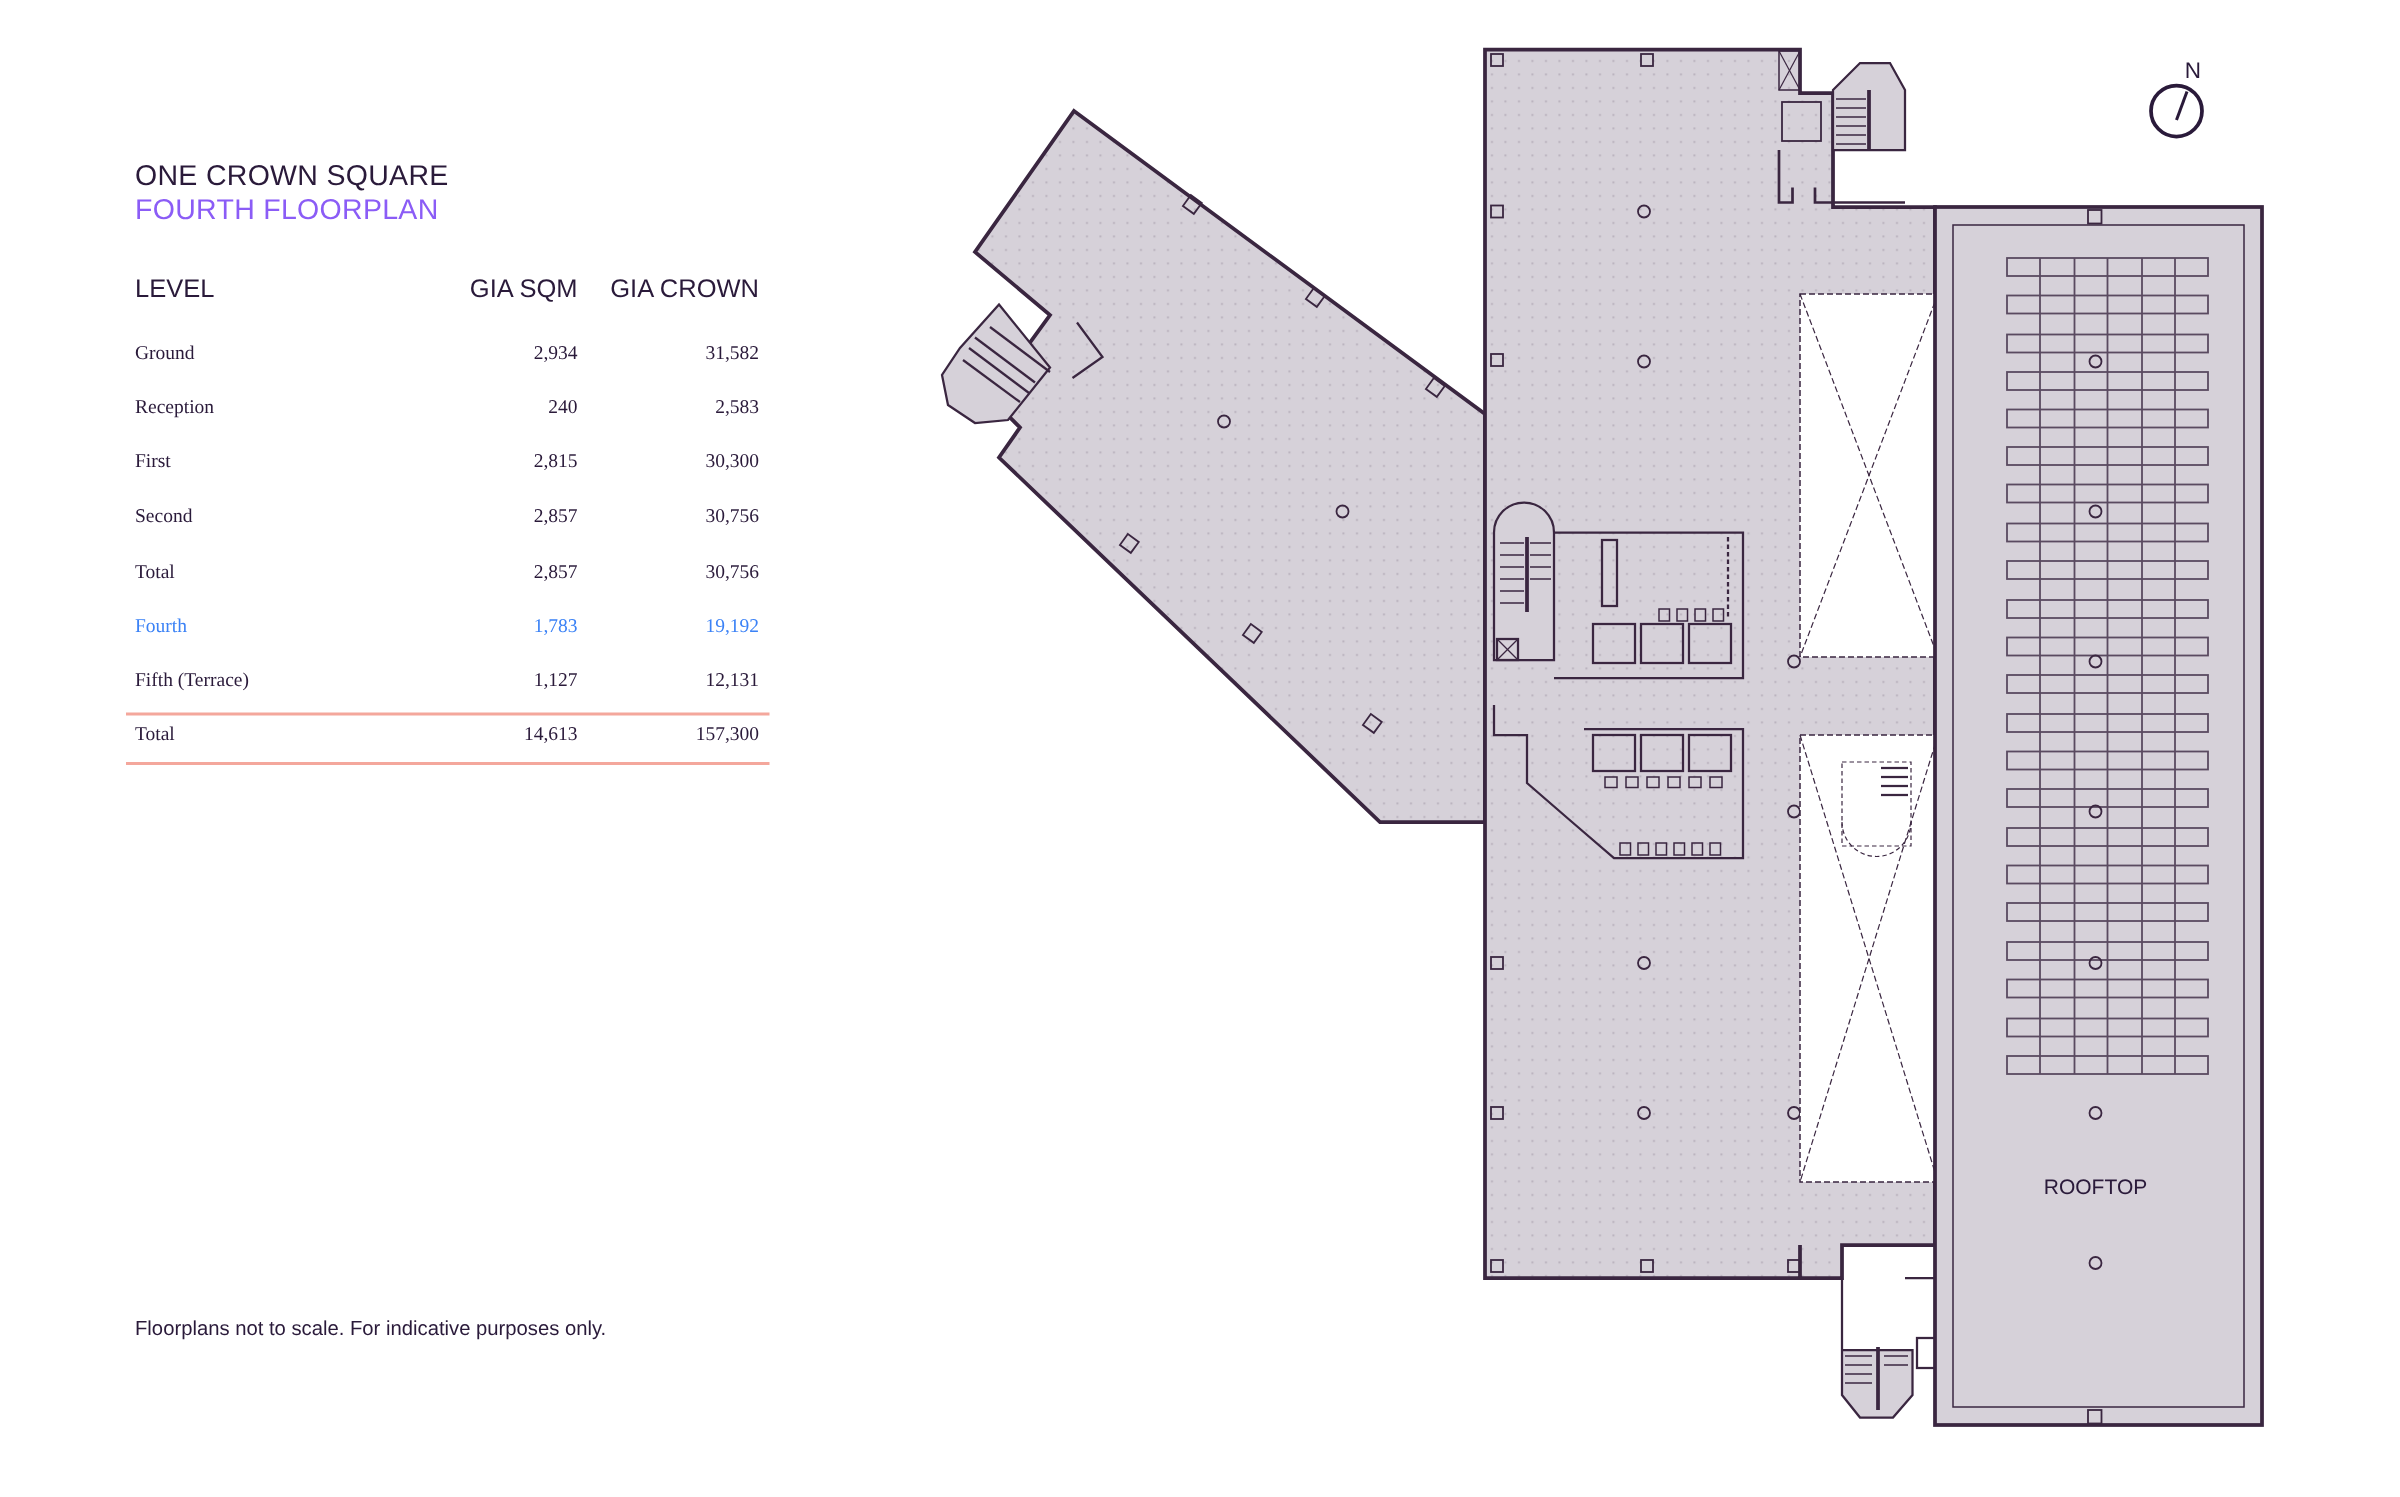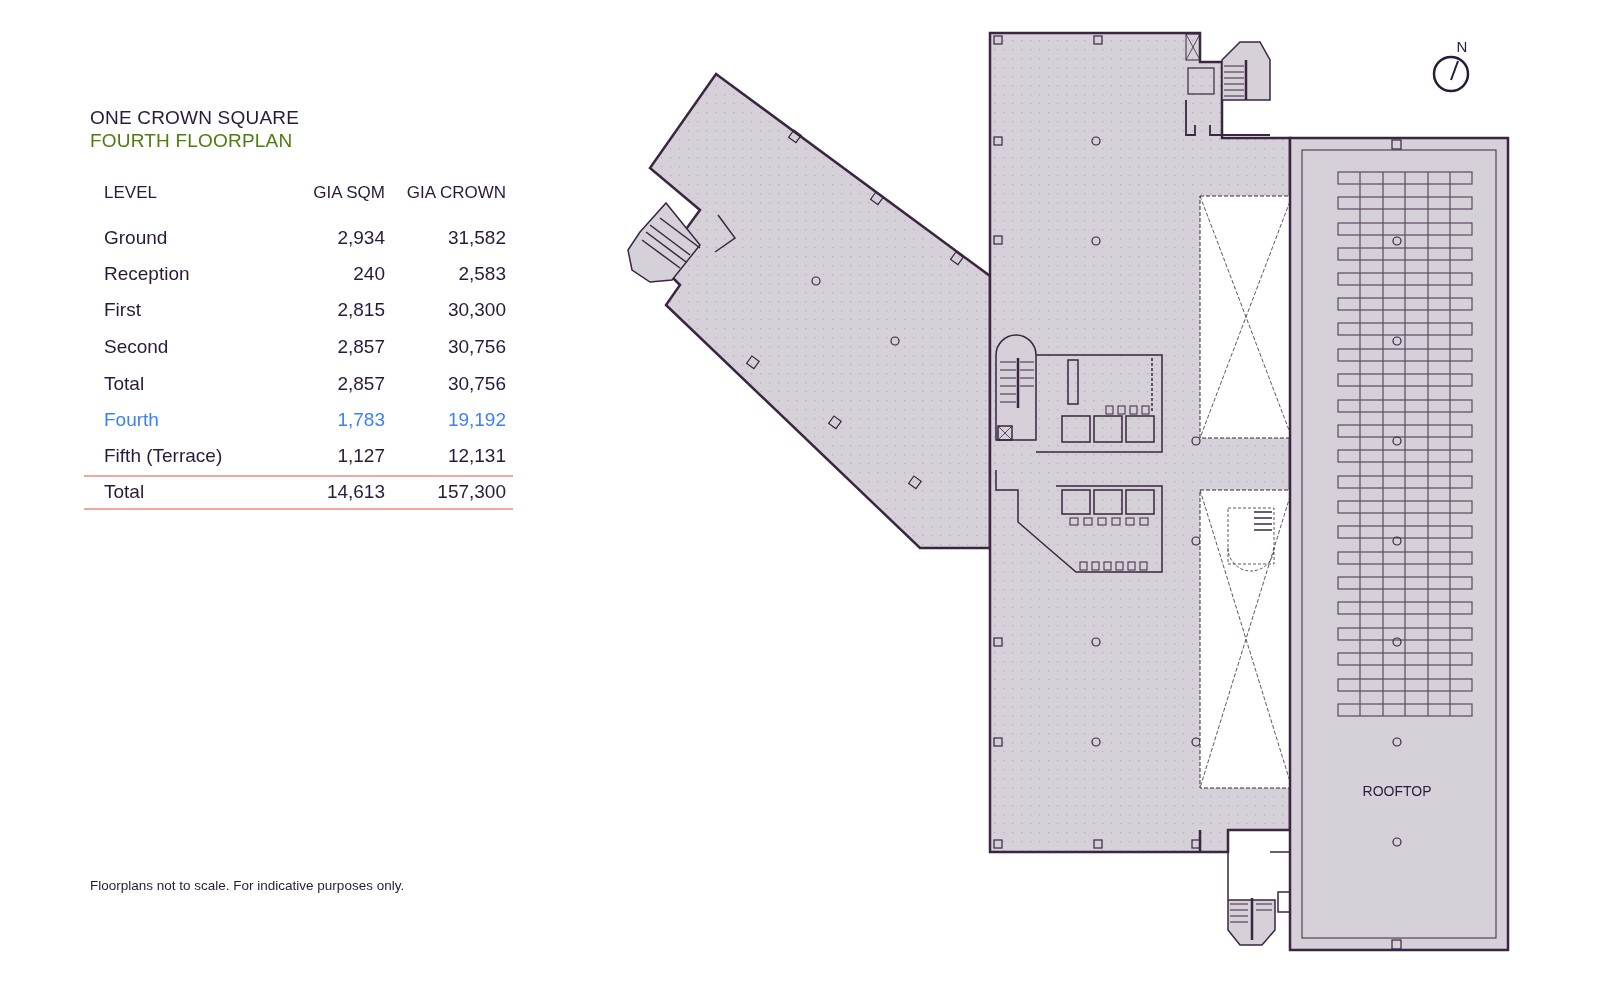--- a/index.html
+++ b/index.html
@@ -1,25 +1,25 @@
 <!DOCTYPE html>
 <html><head>
 <meta charset="utf-8">
 <style>
   html, body { margin: 0; padding: 0; background: #ffffff; }
   body { width: 1600px; height: 998px; position: relative; overflow: hidden; }
   .panel { position: absolute; left: 0; top: 0; width: 560px; height: 998px; }
   .title { position: absolute; left: 90px; top: 107px; font-family: "Liberation Sans", sans-serif; font-size: 19px; color: #2a1a3a; letter-spacing: 0.2px; text-align: right; }
-  .subtitle { position: absolute; left: 90px; top: 130px; font-family: "Liberation Sans", sans-serif; font-size: 19px; color: #4d7c0f; letter-spacing: 0.2px; }
+  .subtitle { position: absolute; left: 90px; top: 130px; font-family: "Liberation Sans", sans-serif; font-size: 19px; color: #8b5cf6; letter-spacing: 0.2px; }
   .thead { position: absolute; left: 90px; top: 183px; width: 418px; height: 22px; font-family: "Liberation Sans", sans-serif; font-size: 17px; color: #2a1a3a; }
   .thead span { position: absolute; top: 0; }
-  .row { position: absolute; left: 90px; width: 418px; height: 22px; font-family: Liberation Sans, sans-serif; font-size: 19px; color: #2a1a3a; }
+  .row { position: absolute; left: 90px; width: 418px; height: 22px; font-family: Liberation Serif, serif; font-size: 13px; color: #2a1a3a; }
   .row span { position: absolute; top: 0; white-space: nowrap; }
   .row.hl { color: #3b82f6; }
-  .c1 { left: 14px; }
+  .c1 { left: 0; }
   .c2 { right: 123px; text-align: left; }
   .c3 { right: 2px; text-align: right; }
   .rule { position: absolute; left: 84px; width: 429px; height: 2px; background: #f4a79c; }
   .note { position: absolute; left: 90px; top: 838px; font-family: "Liberation Sans", sans-serif; font-size: 13.5px; color: #2a1a3a; margin-top: 40px; }
   .plan { position: absolute; left: 0; top: 0; width: 1600px; height: 998px; }
   .rooftop-label { font-family: "Liberation Sans", sans-serif; font-size: 14px; fill: #2a1a3a; }
   .north-label { font-family: "Liberation Sans", sans-serif; font-size: 15px; fill: #2a1a3a; }
 </style>
 </head>
 <body>

